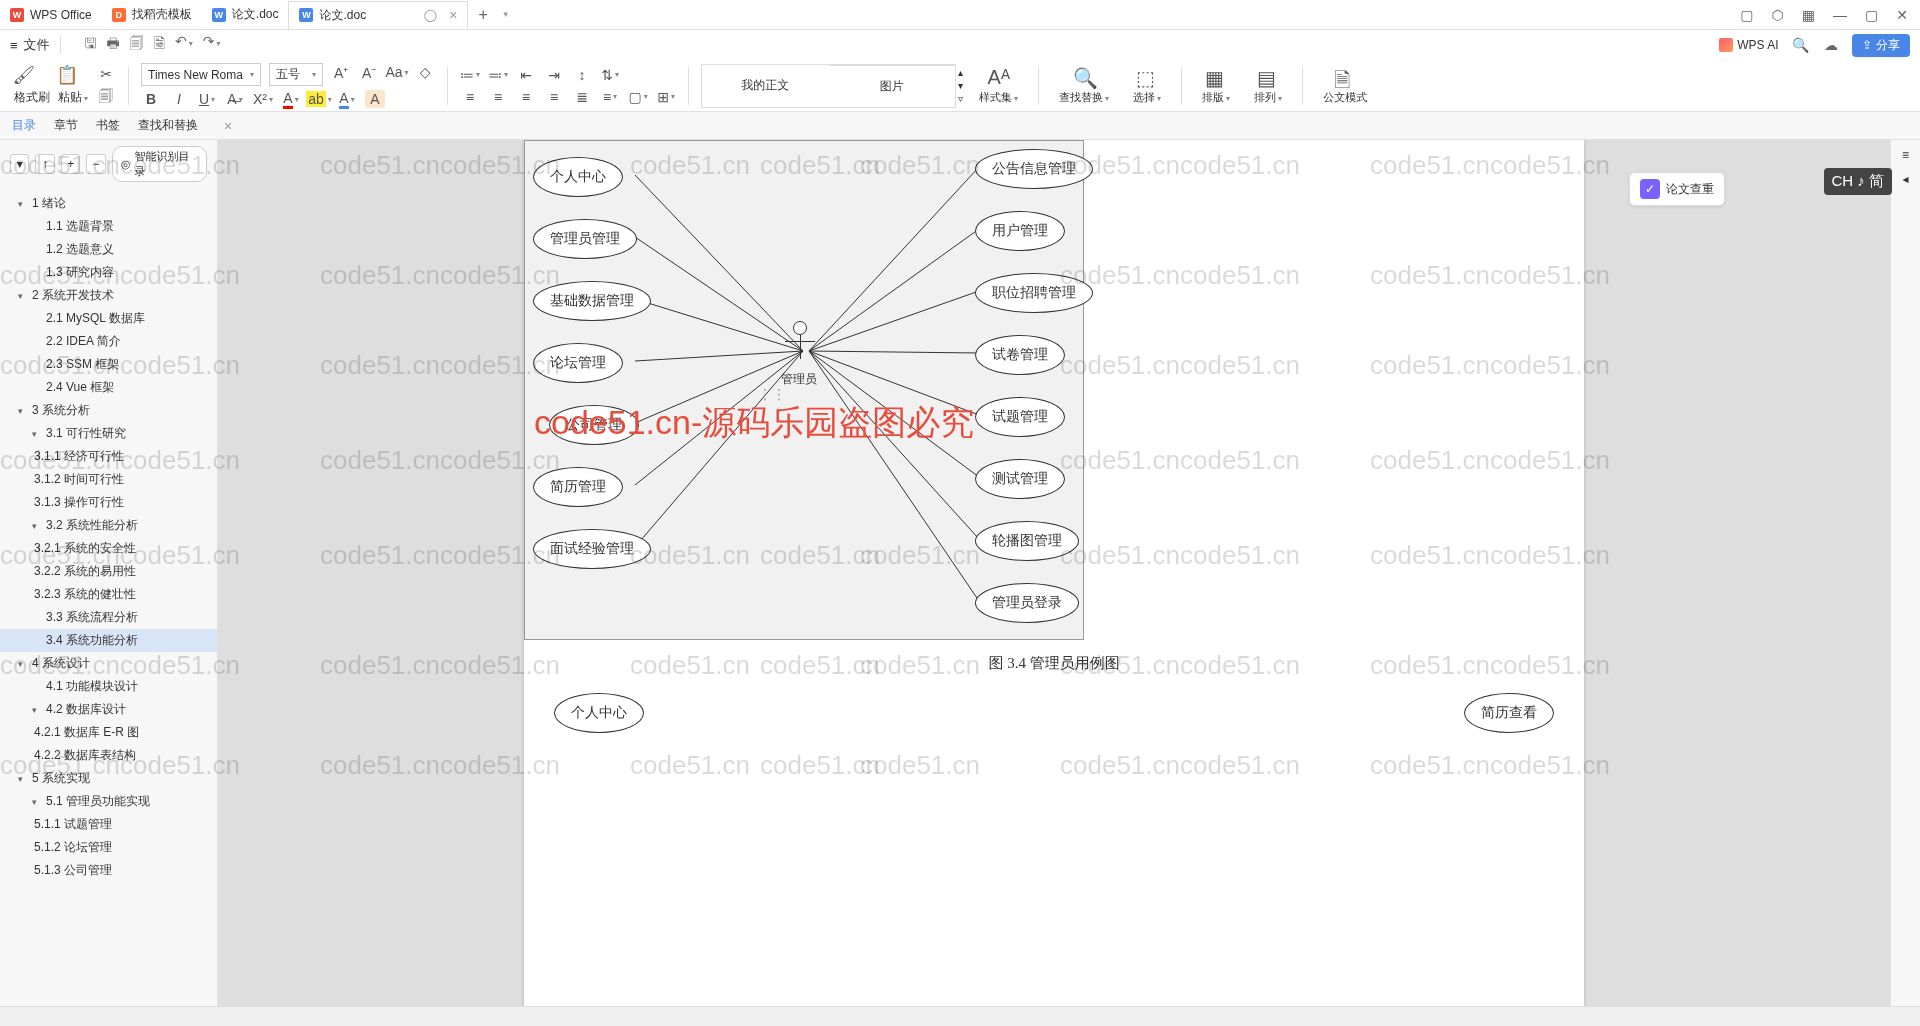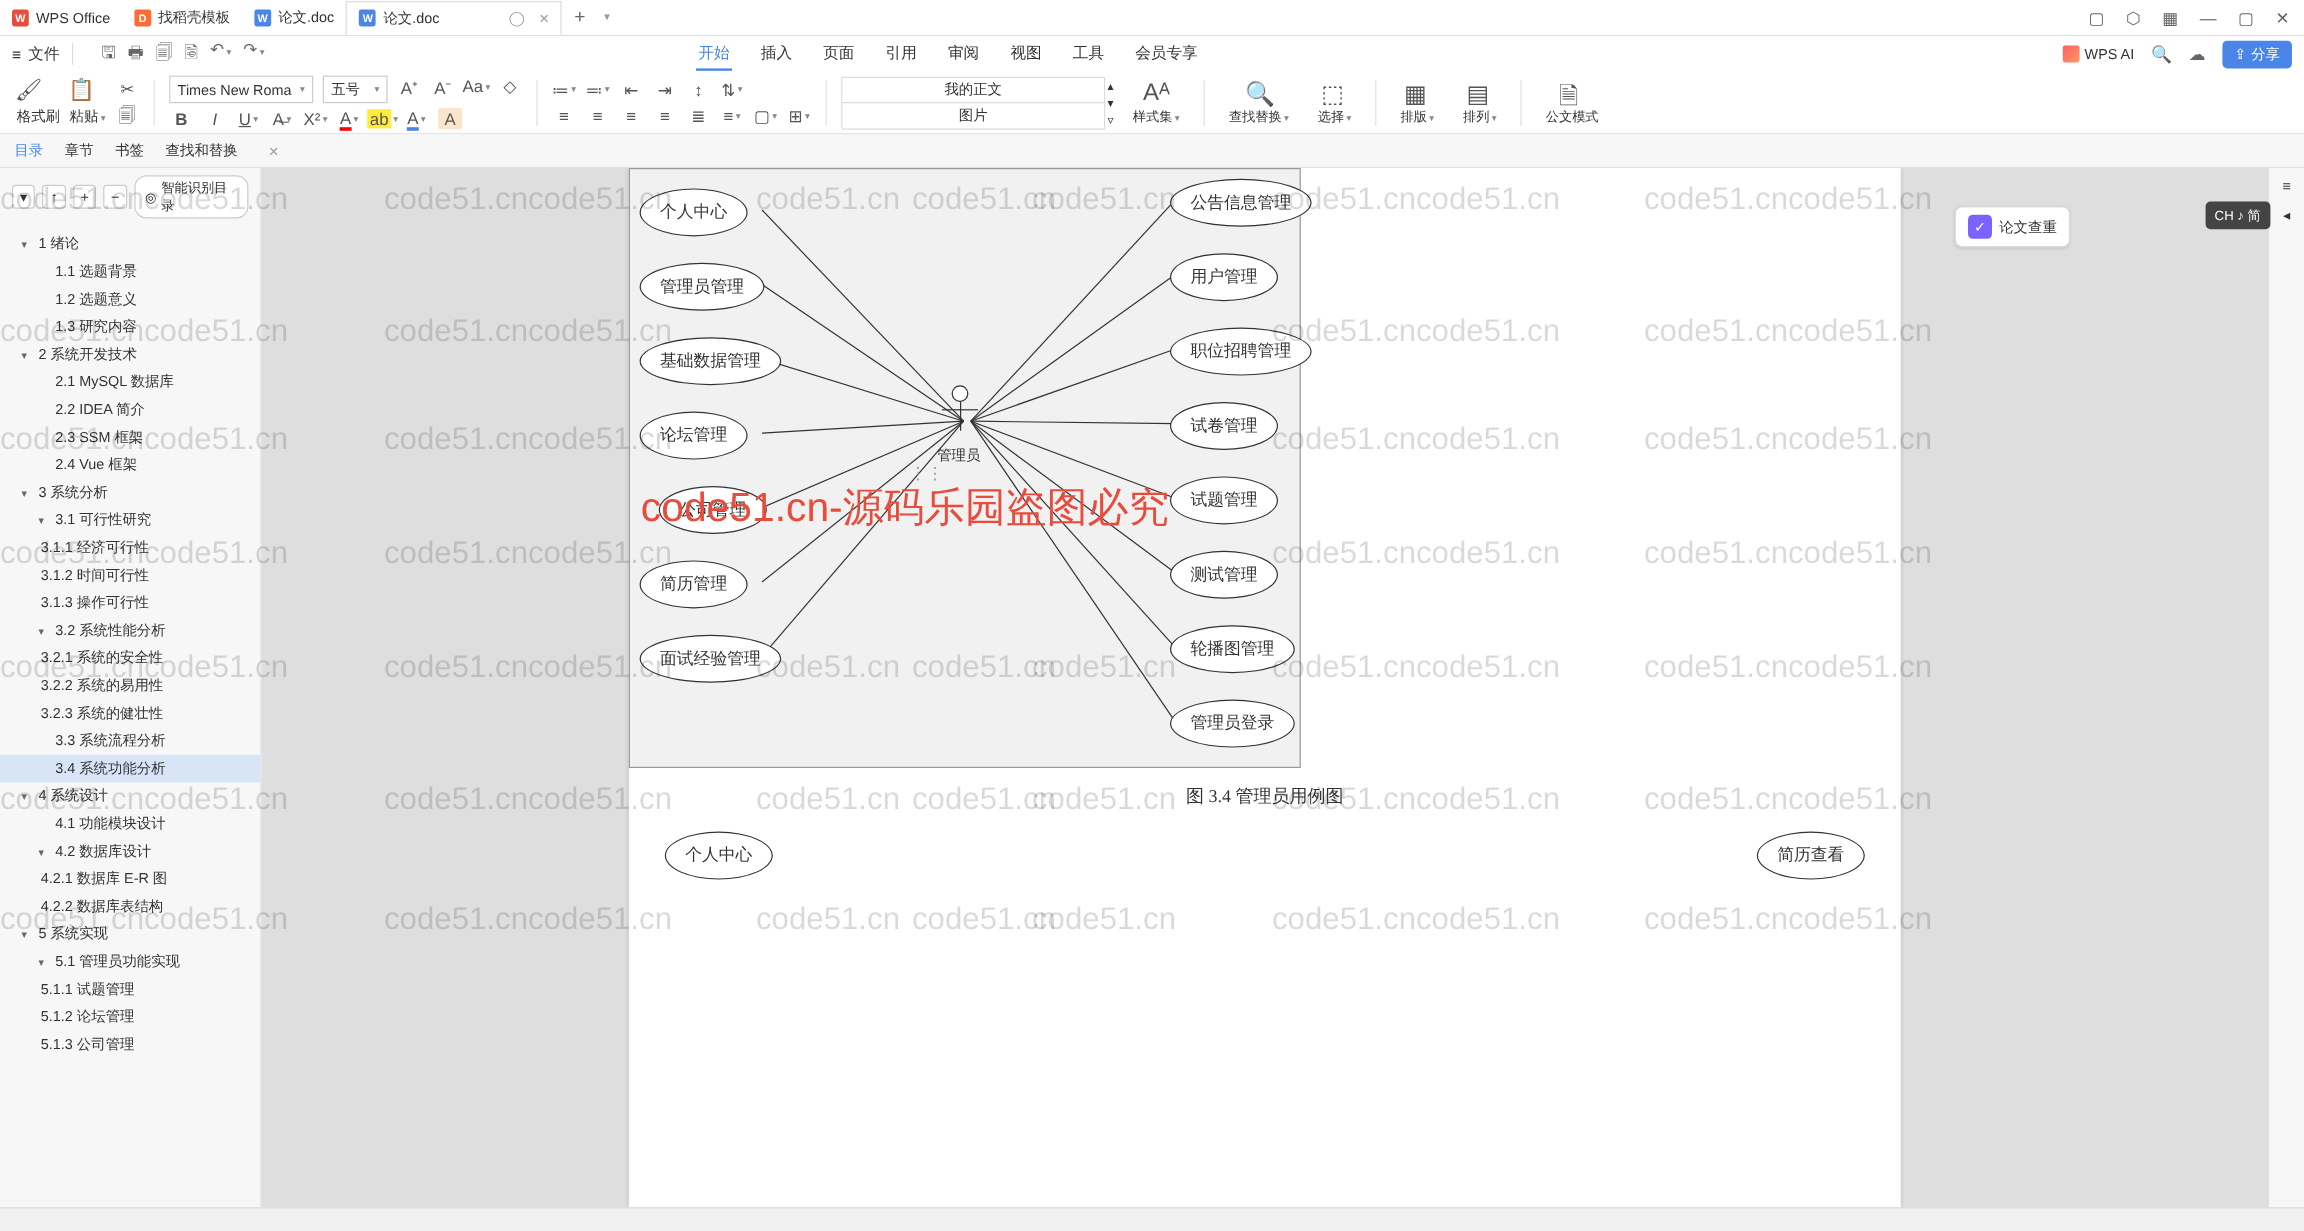--- a/index.html
+++ b/index.html
@@ -36,21 +36,21 @@
   
   
   .ribbon { height: 52px; background: #fff; display: flex; align-items: center; padding: 0 14px; gap: 8px; border-bottom: 1px solid #e0e0e0; }
   .ribbon-icon { width: 20px; height: 20px; color: #555; font-size: 18px; display: flex; align-items: center; justify-content: center; }
   .ribbon-sep { width: 1px; height: 38px; background: #e0e0e0; margin: 0 4px; }
   .font-name { border: 1px solid #ccc; padding: 2px 6px; font-size: 12px; width: 120px; display: flex; justify-content: space-between; align-items: center; }
   .font-size { border: 1px solid #ccc; padding: 2px 6px; font-size: 12px; width: 54px; display: flex; justify-content: space-between; align-items: center; }
   .ribbon-row { display: flex; gap: 8px; }
   .ribbon-col { display: flex; flex-direction: column; gap: 4px; }
   .icon-btn { width: 20px; height: 18px; color: #555; font-size: 14px; display: inline-flex; align-items: center; justify-content: center; }
-  .style-box { border: 1px solid #ddd; display: flex; flex-direction: column; height: 44px; width: 220px; }
+  .style-box { border: 1px solid #ddd; display: flex; flex-direction: row; height: 44px; width: 255px; }
   .style-row { flex: 1; display: flex; align-items: center; justify-content: center; font-size: 12px; }
   .style-row + .style-row { border-top: 1px solid #ddd; }
   .ribbon-big { display: flex; flex-direction: column; align-items: center; gap: 2px; font-size: 11px; padding: 0 8px; }
   .ribbon-big-icon { width: 22px; height: 22px; font-size: 20px; color: #555; }
   .drop-arrow { font-size: 8px; color: #888; margin-left: 2px; }
   
   
   .nav-row { height: 28px; background: #f7f7f7; display: flex; align-items: center; padding: 0 12px; gap: 18px; font-size: 12px; border-bottom: 1px solid #e0e0e0; }
   .nav-tab { cursor: pointer; }
   .nav-tab.active { color: #4a86e8; }
@@ -83,21 +83,21 @@
   .caption { text-align: center; font-size: 15px; margin-top: 14px; font-family: SimSun, serif; }
   .body-text { font-size: 15px; line-height: 1.9; margin-top: 10px; padding: 0 30px; font-family: SimSun, serif; text-indent: 2em; }
   .handle-left { position: absolute; left: 540px; top: 246px; color: #999; font-size: 14px; z-index: 10; }
   
   
   .right-panel { width: 30px; background: #f7f7f7; border-left: 1px solid #e0e0e0; display: flex; flex-direction: column; align-items: center; padding-top: 8px; gap: 10px; }
   
   .aux-btn { position: absolute; right: 195px; top: 172px; background: #fff; border: 1px solid #ddd; border-radius: 6px; padding: 6px 10px; display: flex; align-items: center; gap: 6px; font-size: 12px; box-shadow: 0 1px 3px rgba(0,0,0,0.1); }
   .aux-icon { width: 20px; height: 20px; background: #7b61ff; border-radius: 4px; color: #fff; display: inline-flex; align-items: center; justify-content: center; font-size: 12px; }
   
-  .ime-badge { position: absolute; right: 28px; top: 168px; background: #444; color: #fff; padding: 4px 8px; border-radius: 4px; font-size: 11px; display: flex; align-items: center; gap: 4px; }
+  .ime-badge { position: absolute; right: 28px; top: 168px; background: #444; color: #fff; padding: 4px 8px; border-radius: 4px; font-size: 15px; display: flex; align-items: center; gap: 4px; }
   
   
   .watermark { position: absolute; color: rgba(0,0,0,0.15); font-size: 26px; font-family: Arial, sans-serif; pointer-events: none; font-weight: 400; }
   .big-red { position: absolute; color: #e74c3c; font-size: 34px; font-weight: 500; pointer-events: none; z-index: 50; white-space: nowrap; }
   
   .statusbar { height: 20px; background: #f0f0f0; border-top: 1px solid #ddd; position: absolute; bottom: 0; width: 100%; }
   
   svg.line-layer { position: absolute; top: 0; left: 0; width: 100%; height: 100%; pointer-events: none; }
 </style>
 </head>
@@ -141,30 +141,20 @@
   </span>
   <span style="width:1px;height:18px;background:#ddd;margin:0 6px"></span>
   <div class="menubar-icons">
     <span>🖫</span>
     <span>🖶</span>
     <span>🗐</span>
     <span>🗟</span>
     <span>↶<span class="drop-arrow">▾</span></span>
     <span>↷<span class="drop-arrow">▾</span></span>
   </div>
-  <div class="menu-tabs" id="menu-tabs">
-      <span class="menu-tab active">开始</span>
-      <span class="menu-tab">插入</span>
-      <span class="menu-tab">页面</span>
-      <span class="menu-tab">引用</span>
-      <span class="menu-tab">审阅</span>
-      <span class="menu-tab">视图</span>
-      <span class="menu-tab">工具</span>
-      <span class="menu-tab">会员专享</span>
-    </div>
   <div class="menubar-right">
     <span class="wps-ai">
       <span class="wps-ai-icon"></span>
       <span>WPS AI</span>
     </span>
     <span class="search-icon">🔍</span>
     <span class="cloud-icon">☁</span>
     <span class="share-btn">
       <span>⇪</span>
       <span>分享</span>

